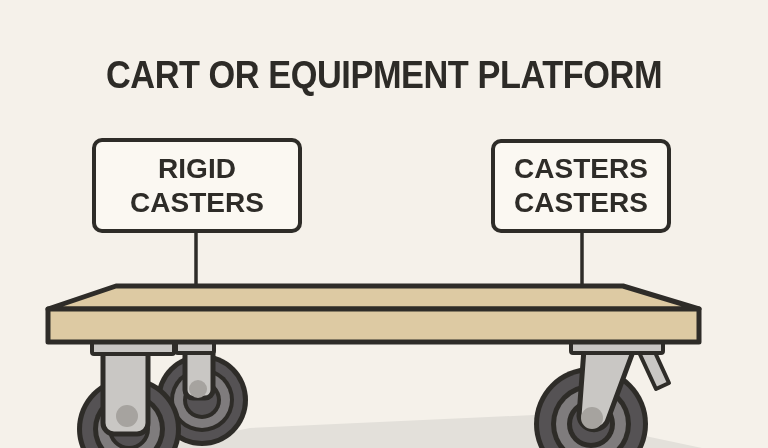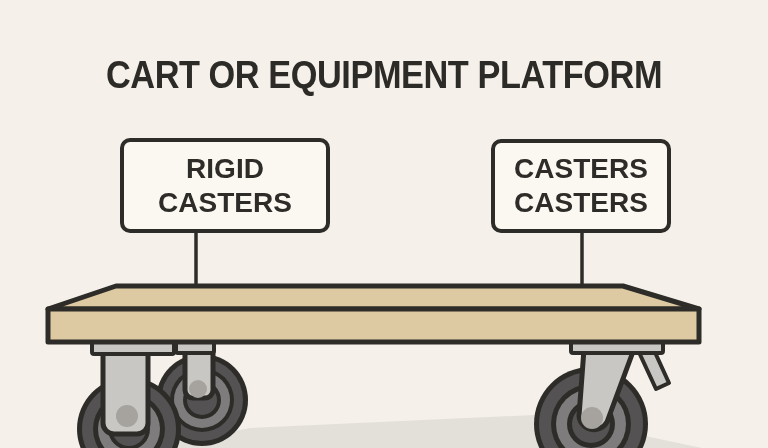--- a/index.html
+++ b/index.html
@@ -15,21 +15,21 @@
     transform:scaleX(0.88);transform-origin:384px 0;
     white-space:nowrap;
   }
   .label-box{
     position:absolute;box-sizing:border-box;
     background:#fbf8f2;border:4px solid #2e2c28;border-radius:10px;
     display:flex;flex-direction:column;align-items:center;justify-content:center;
     font-size:28px;font-weight:700;line-height:34px;color:#2e2c28;
     text-align:center;letter-spacing:0;
   }
-  .label-box.rigid{left:92px;top:138px;width:210px;height:95px;margin-left:28px;}
+  .label-box.rigid{left:92px;top:138px;width:210px;height:95px;}
   .label-box.swivel{left:491px;top:139px;width:180px;height:94px;}
   .illustration{position:absolute;left:0;top:0;}
   
   .shadow{fill:#e3e0da;}
   .leader{stroke:#2e2c28;stroke-width:3.5;}
   .ol{stroke:#2e2c28;stroke-width:5;stroke-linejoin:round;}
   .ol4{stroke:#2e2c28;stroke-width:4;stroke-linejoin:round;}
   .tan{fill:#ddcaa3;}
   .metal{fill:#c9c7c4;}
   .tire{fill:#555254;}

